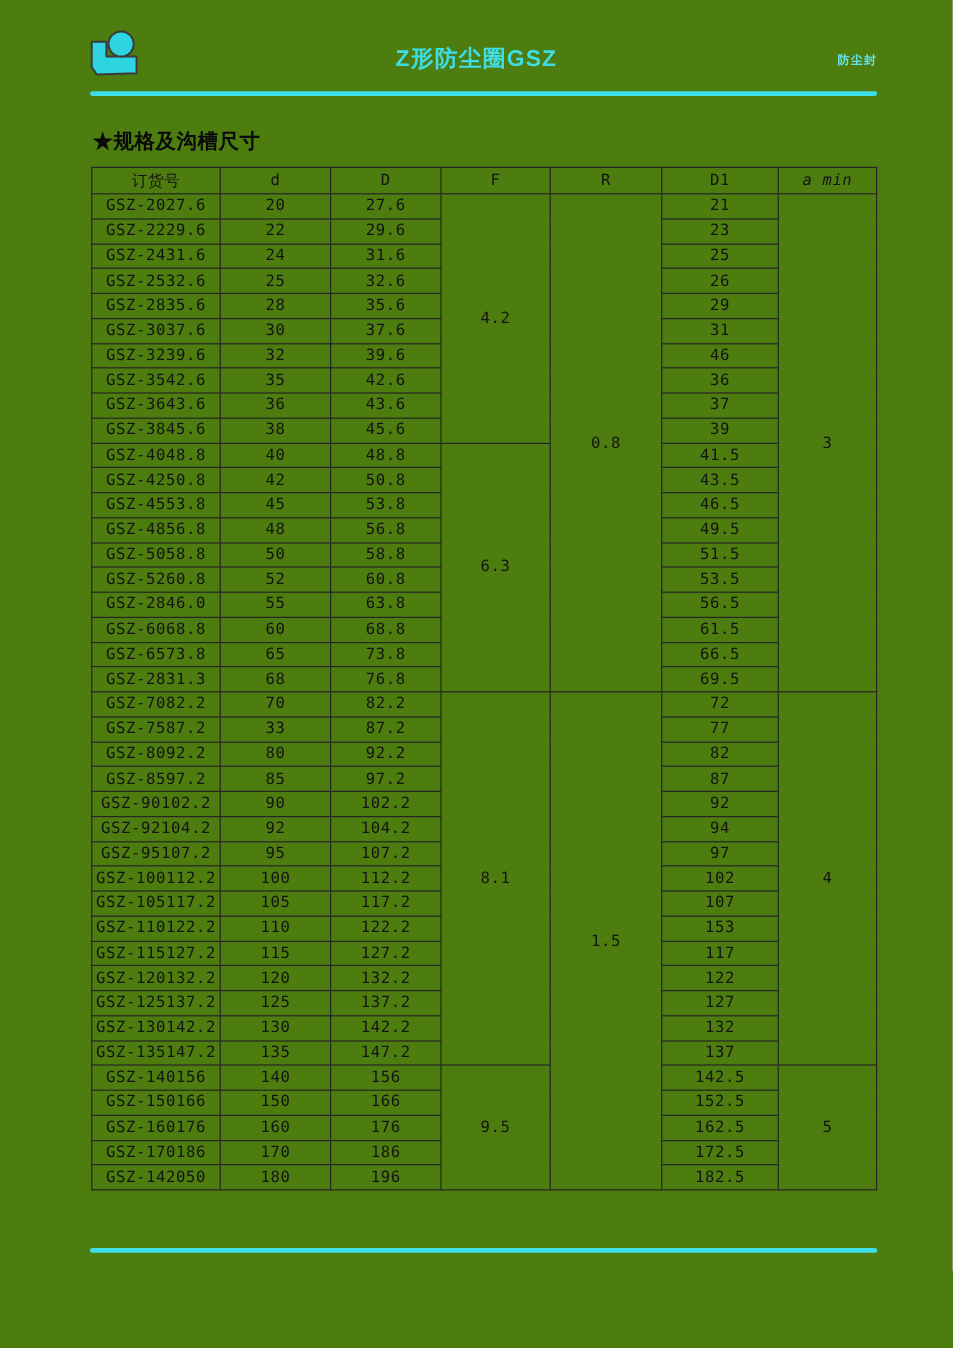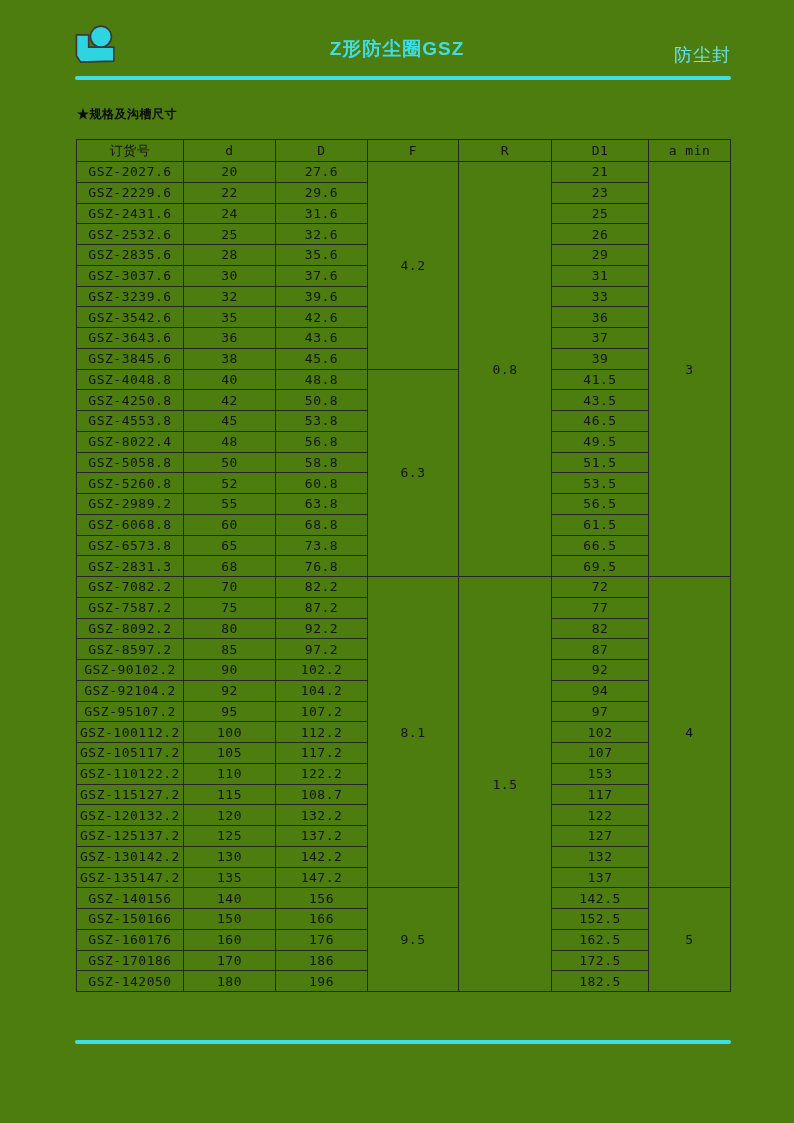--- a/index.html
+++ b/index.html
@@ -14,32 +14,32 @@
   }
   .logo { position:absolute; left:74px; top:23px; width:44px; height:44px; }
   .title {
     position:absolute; left:0; right:0; top:36px;
     text-align:center;
     font-size:19px; font-weight:bold; letter-spacing:1px;
     color:#3edee7;
   }
   .corner {
     position:absolute; top:43px; right:63px;
-    font-size:18px; font-weight:normal; letter-spacing:1px;
+    font-size:10px; font-weight:bold; letter-spacing:1px;
     color:#66e4ec;
   }
   .rule {
     position:absolute; left:75px; width:656px; height:4px;
     background:#3edee7; border-radius:2px;
   }
   .rule-top    { top:76px; }
   .rule-bottom { top:1040px; }
   .heading {
     position:absolute; left:77px; top:106px;
-    font-size:12px; font-weight:600; letter-spacing:0.5px;
+    font-size:17px; font-weight:600; letter-spacing:0.5px;
     color:#0a0a0a;
   }
   table.spec {
     position:absolute; left:76px; top:139px;
     width:654px;
     border-collapse:collapse; table-layout:fixed;
   }
   table.spec th, table.spec td {
     border:1px solid #262626;
     text-align:center; vertical-align:middle;
@@ -47,21 +47,21 @@
     color:#141414;
     font-family:"DejaVu Sans Mono", monospace;
     font-size:13px; font-weight:normal;
     letter-spacing:0.5px;
     white-space:nowrap;
     overflow:hidden;
   }
   table.spec thead tr { height:22px;padding-left:44px; }
   table.spec tbody tr { height:20.75px; }
   th.th-cn { font-family:"Liberation Sans", sans-serif; font-size:14px; letter-spacing:1px; }
-  th.th-amin { letter-spacing:2px; }
+  th.th-amin { letter-spacing:2px;font-style:italic; }
   td.order-cell { font-size:12.5px; letter-spacing:0; }
 </style>
 </head>
 <body>
 
 <div class="page">
 
   <div class="logo">
     <svg width="44" height="42" viewBox="0 0 42 40">
       <polygon points="2.3,11.3 14,11.3 14,23 38,23 38,36.3 6.3,37.3 2.3,31.3" fill="#2ed5e1" stroke="#3a3a3a" stroke-width="1.6" stroke-linejoin="round"></polygon>
@@ -133,21 +133,21 @@
         <tr>
           <td class="order-cell">GSZ-3037.6</td>
           <td>30</td>
           <td>37.6</td>
           <td>31</td>
         </tr>
         <tr>
           <td class="order-cell">GSZ-3239.6</td>
           <td>32</td>
           <td>39.6</td>
-          <td>33</td>
+          <td>46</td>
         </tr>
         <tr>
           <td class="order-cell">GSZ-3542.6</td>
           <td>35</td>
           <td>42.6</td>
           <td>36</td>
         </tr>
         <tr>
           <td class="order-cell">GSZ-3643.6</td>
           <td>36</td>
@@ -173,39 +173,39 @@
           <td>50.8</td>
           <td>43.5</td>
         </tr>
         <tr>
           <td class="order-cell">GSZ-4553.8</td>
           <td>45</td>
           <td>53.8</td>
           <td>46.5</td>
         </tr>
         <tr>
-          <td class="order-cell">GSZ-8022.4</td>
+          <td class="order-cell">GSZ-4856.8</td>
           <td>48</td>
           <td>56.8</td>
           <td>49.5</td>
         </tr>
         <tr>
           <td class="order-cell">GSZ-5058.8</td>
           <td>50</td>
           <td>58.8</td>
           <td>51.5</td>
         </tr>
         <tr>
           <td class="order-cell">GSZ-5260.8</td>
           <td>52</td>
           <td>60.8</td>
           <td>53.5</td>
         </tr>
         <tr>
-          <td class="order-cell">GSZ-2989.2</td>
+          <td class="order-cell">GSZ-2846.0</td>
           <td>55</td>
           <td>63.8</td>
           <td>56.5</td>
         </tr>
         <tr>
           <td class="order-cell">GSZ-6068.8</td>
           <td>60</td>
           <td>68.8</td>
           <td>61.5</td>
         </tr>
@@ -225,21 +225,21 @@
           <td class="order-cell">GSZ-7082.2</td>
           <td>70</td>
           <td>82.2</td>
           <td rowspan="15">8.1</td>
           <td rowspan="20">1.5</td>
           <td>72</td>
           <td rowspan="15">4</td>
         </tr>
         <tr>
           <td class="order-cell">GSZ-7587.2</td>
-          <td>75</td>
+          <td>33</td>
           <td>87.2</td>
           <td>77</td>
         </tr>
         <tr>
           <td class="order-cell">GSZ-8092.2</td>
           <td>80</td>
           <td>92.2</td>
           <td>82</td>
         </tr>
         <tr>
@@ -280,21 +280,21 @@
         </tr>
         <tr>
           <td class="order-cell">GSZ-110122.2</td>
           <td>110</td>
           <td>122.2</td>
           <td>153</td>
         </tr>
         <tr>
           <td class="order-cell">GSZ-115127.2</td>
           <td>115</td>
-          <td>108.7</td>
+          <td>127.2</td>
           <td>117</td>
         </tr>
         <tr>
           <td class="order-cell">GSZ-120132.2</td>
           <td>120</td>
           <td>132.2</td>
           <td>122</td>
         </tr>
         <tr>
           <td class="order-cell">GSZ-125137.2</td>

